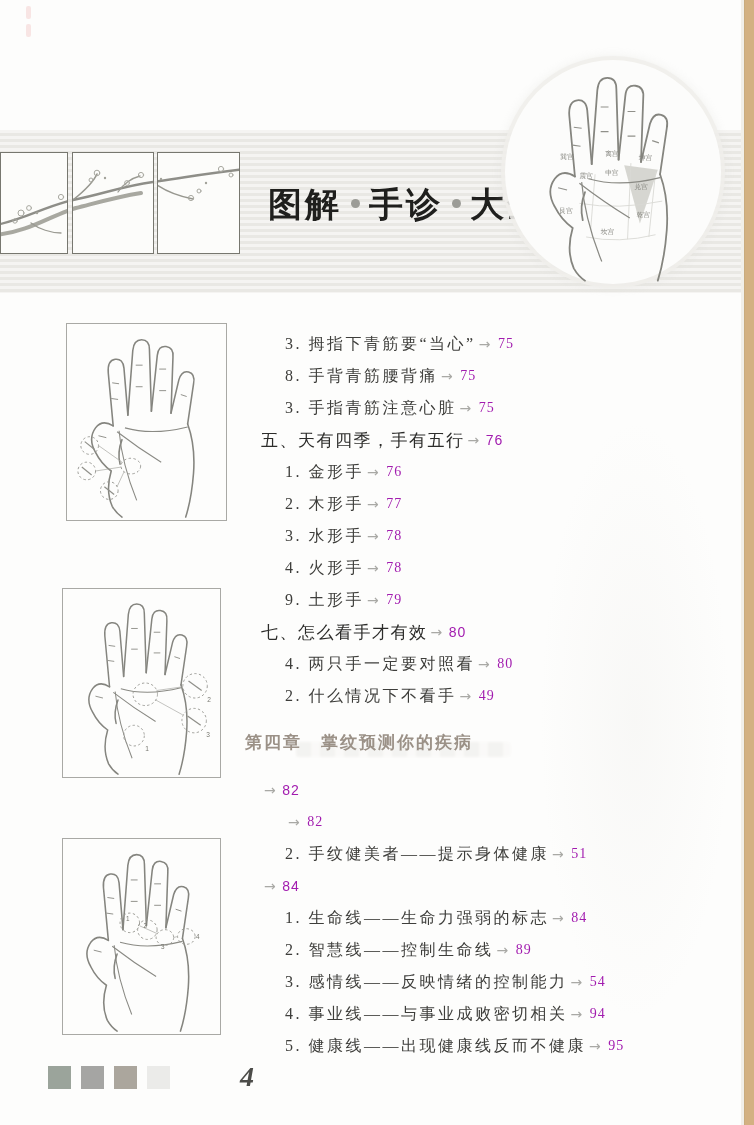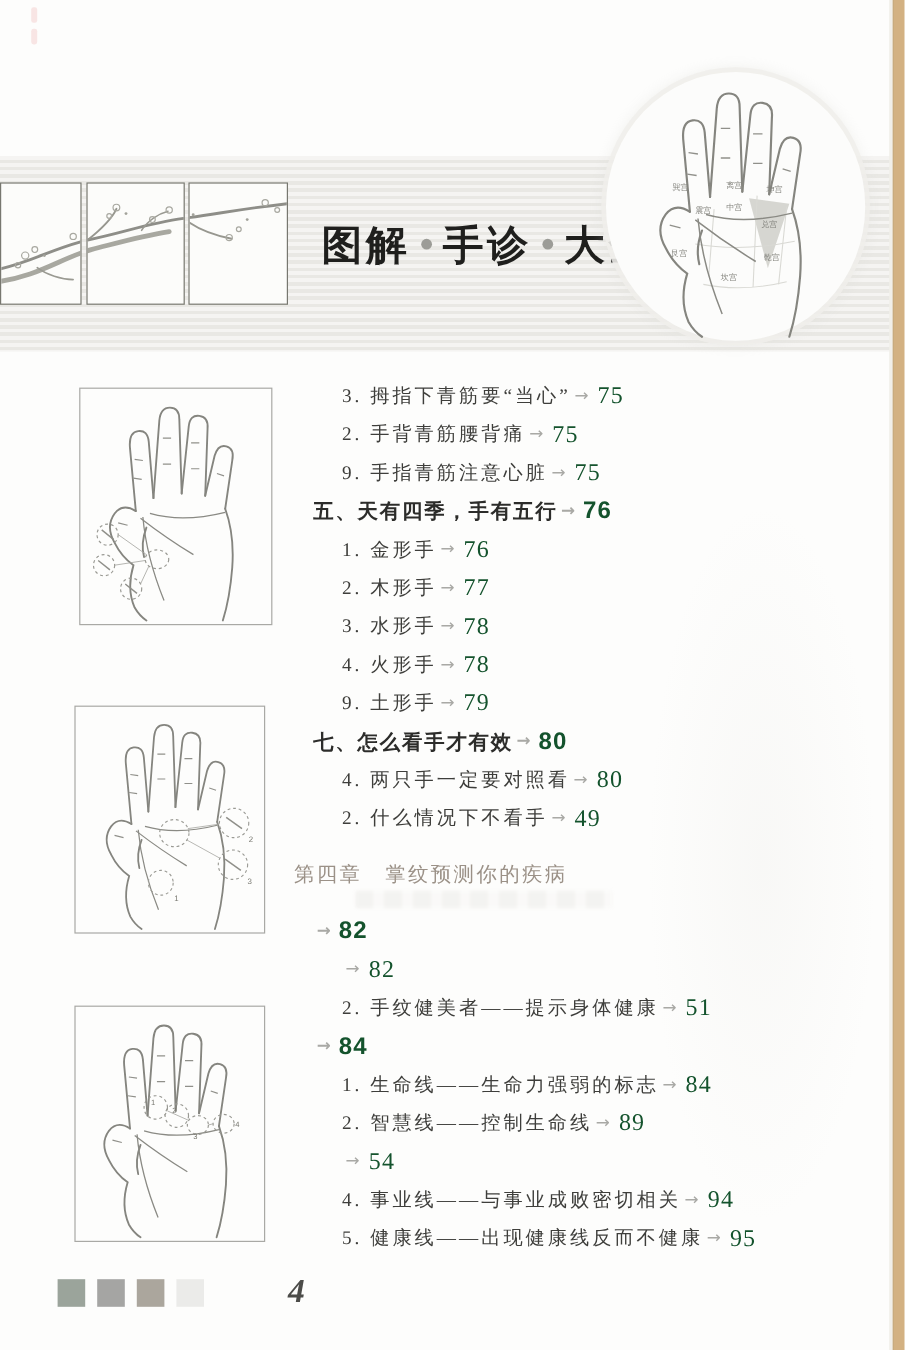--- a/index.html
+++ b/index.html
@@ -25,28 +25,28 @@
   
   .circle-badge{position:absolute;left:505px;top:60px;width:216px;height:224px;border-radius:50%;
       background:#fcfcfb;box-shadow:0 0 0 4px rgba(240,239,235,.85),0 0 14px rgba(220,220,214,.6);}
   
   .hand-box{position:absolute;background:#fdfdfc;border:1px solid #a9a9a5;}
   .hb1{left:66px;top:323px;width:159px;height:196px;}
   .hb2{left:62px;top:588px;width:157px;height:188px;}
   .hb3{left:62px;top:838px;width:157px;height:195px;}
   .hand-box svg{width:100%;height:100%;}
   
-  .toc{position:absolute;left:245px;top:314px;width:470px;}
+  .toc{position:absolute;left:245px;top:328px;width:470px;}
   .toc-row{height:32px;display:flex;align-items:center;white-space:nowrap;}
   .toc-row .arrow{color:#a9a9a5;margin:0 5px 0 3px;font-family:"DejaVu Sans",sans-serif;font-size:14px;}
-  .toc-row .pg{color:#14532d;font-size:20px;letter-spacing:1px;}
+  .toc-row .pg{color:#a21caf;font-size:14px;letter-spacing:1px;}
   .level-item{padding-left:40px;font-size:16px;color:#3e3e3b;letter-spacing:2.5px;}
-  .level-section{padding-left:16px;font-size:17px;font-weight:bold;color:#2c2c2a;
+  .level-section{padding-left:16px;font-size:17px;font-weight:normal;color:#2c2c2a;
       font-family:"Liberation Sans",sans-serif;letter-spacing:1.5px;}
-  .level-chapter{padding-left:0;font-size:17px;font-weight:normal;color:#9b9187;
+  .level-chapter{padding-left:0;font-size:17px;font-weight:bold;color:#9b9187;
       font-family:"Liberation Sans",sans-serif;letter-spacing:2px;margin-top:14px;margin-bottom:16px;}
   
   .ghost{position:absolute;left:296px;top:742px;width:215px;height:15px;opacity:.5;filter:blur(1.2px);
       background:repeating-linear-gradient(90deg,#ebeae7 0 15px,#f8f7f5 15px 24px);border-radius:2px;}
   .ghost2{position:absolute;left:540px;top:420px;width:190px;height:600px;
       background:radial-gradient(closest-side,rgba(205,202,195,.10),rgba(205,202,195,0));}
   
   .footer{position:absolute;left:48px;top:1061px;display:flex;align-items:center;}
   .sq{width:23px;height:23px;margin-right:10px;}
   .pageno{margin-left:60px;font-size:28px;font-style:italic;font-weight:bold;color:#4c4c49;
@@ -243,26 +243,26 @@
   <div class="ghost"></div>
   <div class="ghost2"></div>
 
   <div class="toc">
       <div class="toc-row level-item">
         <span class="t">3. 拇指下青筋要“当心”</span>
         <span class="arrow">→</span>
         <span class="pg">75</span>
       </div>
       <div class="toc-row level-item">
-        <span class="t">2. 手背青筋腰背痛</span>
+        <span class="t">8. 手背青筋腰背痛</span>
         <span class="arrow">→</span>
         <span class="pg">75</span>
       </div>
       <div class="toc-row level-item">
-        <span class="t">9. 手指青筋注意心脏</span>
+        <span class="t">3. 手指青筋注意心脏</span>
         <span class="arrow">→</span>
         <span class="pg">75</span>
       </div>
       <div class="toc-row level-section">
         <span class="t">五、天有四季，手有五行</span>
         <span class="arrow">→</span>
         <span class="pg">76</span>
       </div>
       <div class="toc-row level-item">
         <span class="t">1. 金形手</span>
@@ -328,20 +328,21 @@
         <span class="t">1. 生命线——生命力强弱的标志</span>
         <span class="arrow">→</span>
         <span class="pg">84</span>
       </div>
       <div class="toc-row level-item">
         <span class="t">2. 智慧线——控制生命线</span>
         <span class="arrow">→</span>
         <span class="pg">89</span>
       </div>
       <div class="toc-row level-item">
+        <span class="t">3. 感情线——反映情绪的控制能力</span>
         <span class="arrow">→</span>
         <span class="pg">54</span>
       </div>
       <div class="toc-row level-item">
         <span class="t">4. 事业线——与事业成败密切相关</span>
         <span class="arrow">→</span>
         <span class="pg">94</span>
       </div>
       <div class="toc-row level-item">
         <span class="t">5. 健康线——出现健康线反而不健康</span>

